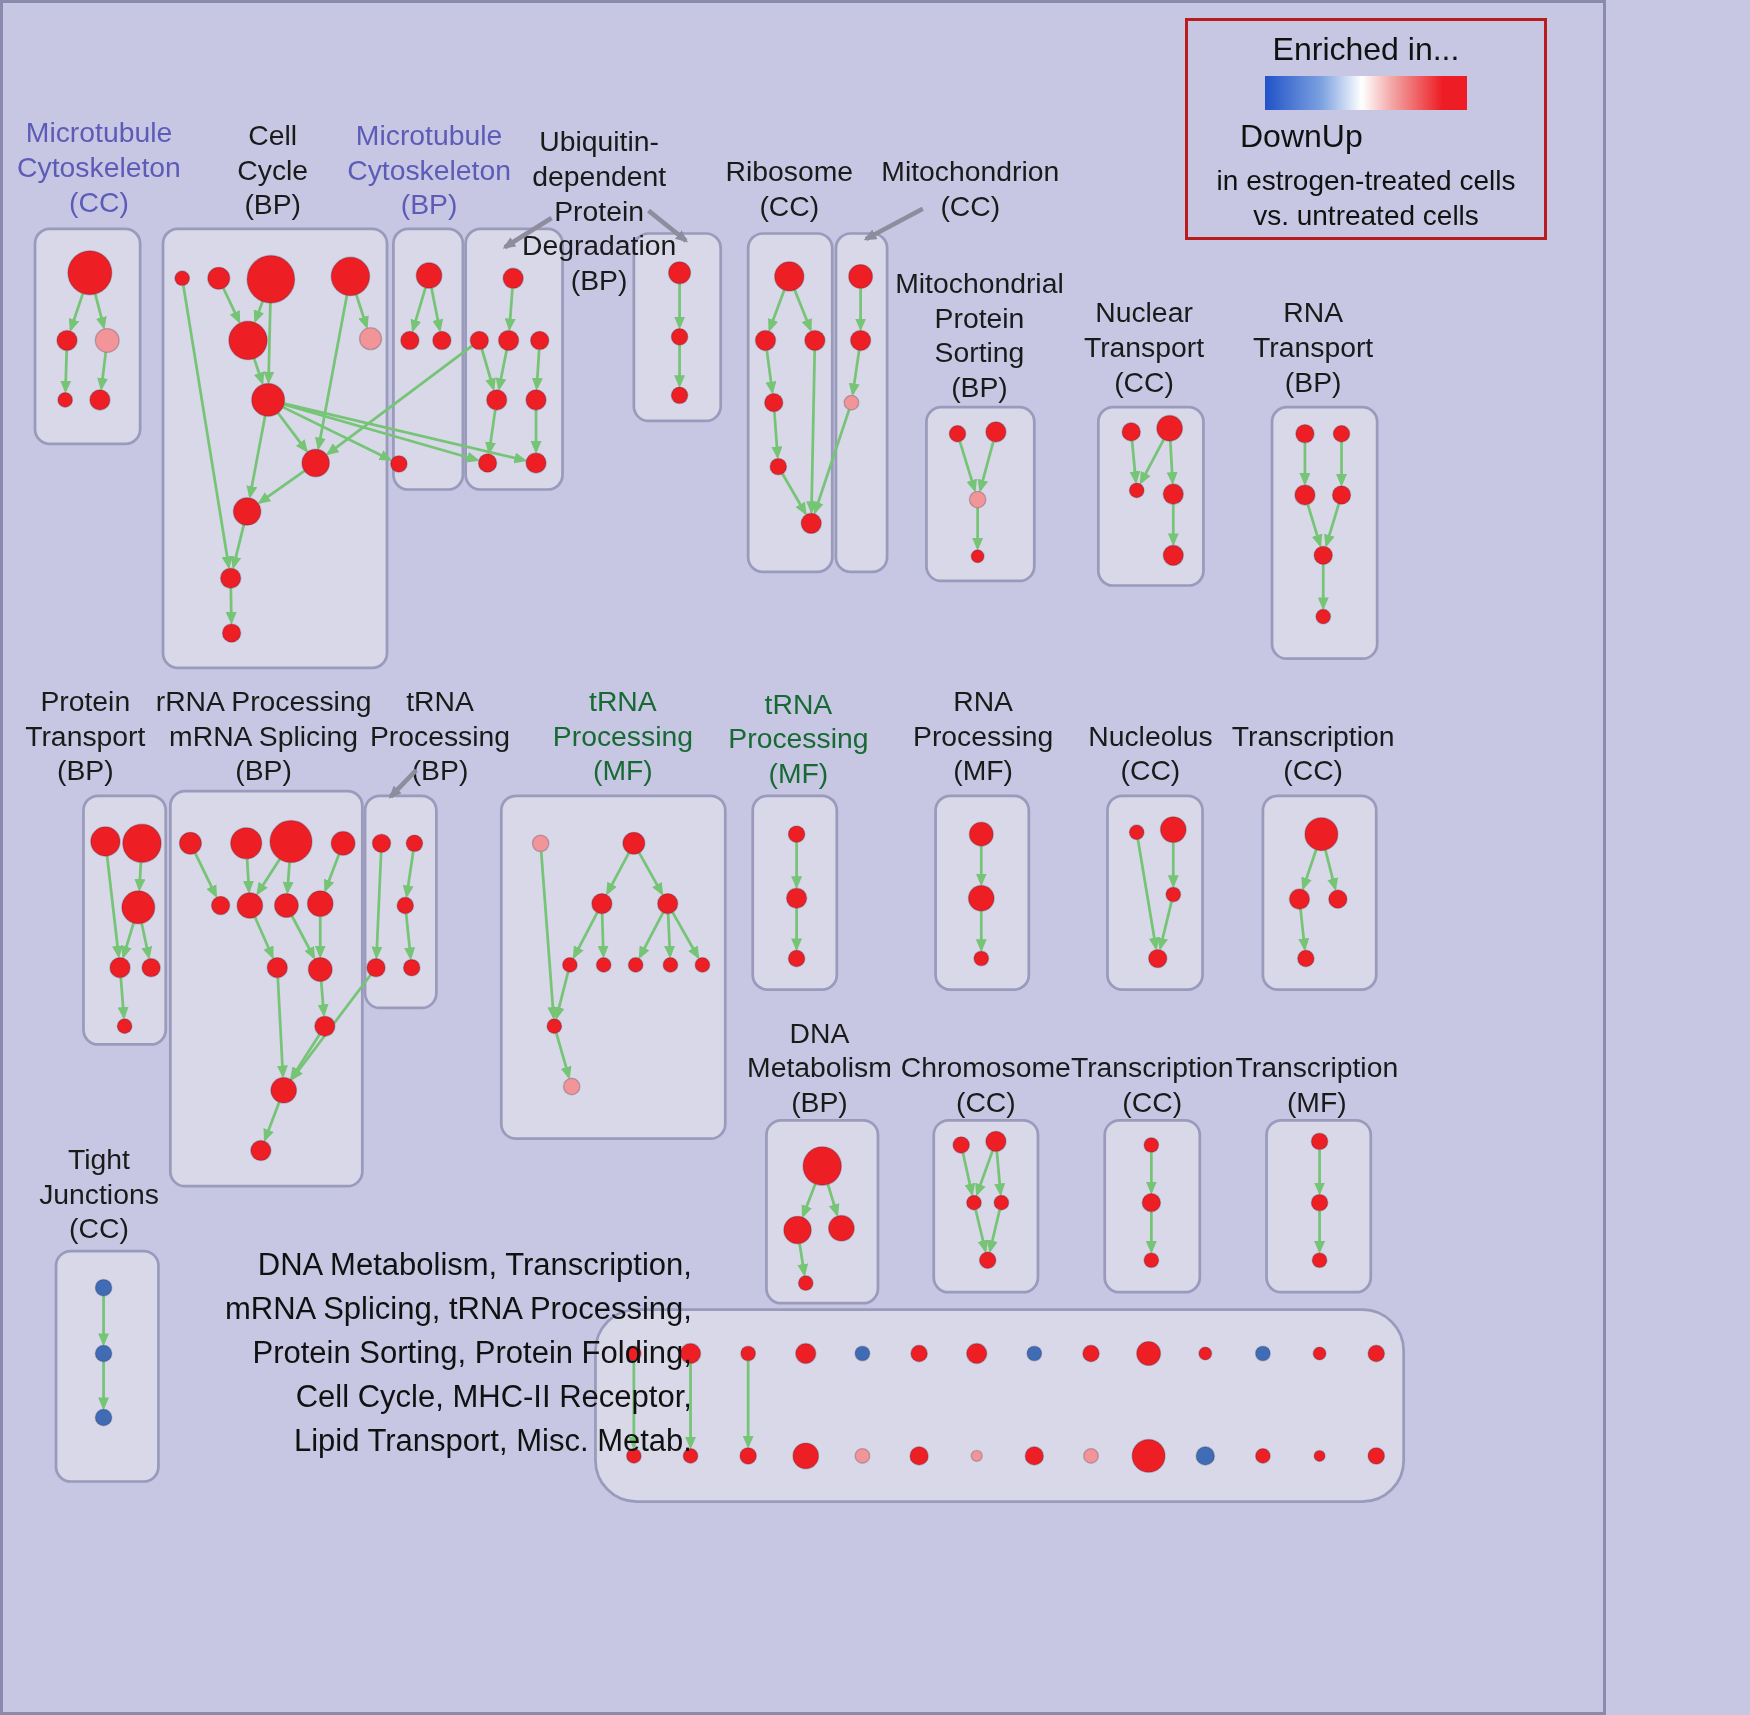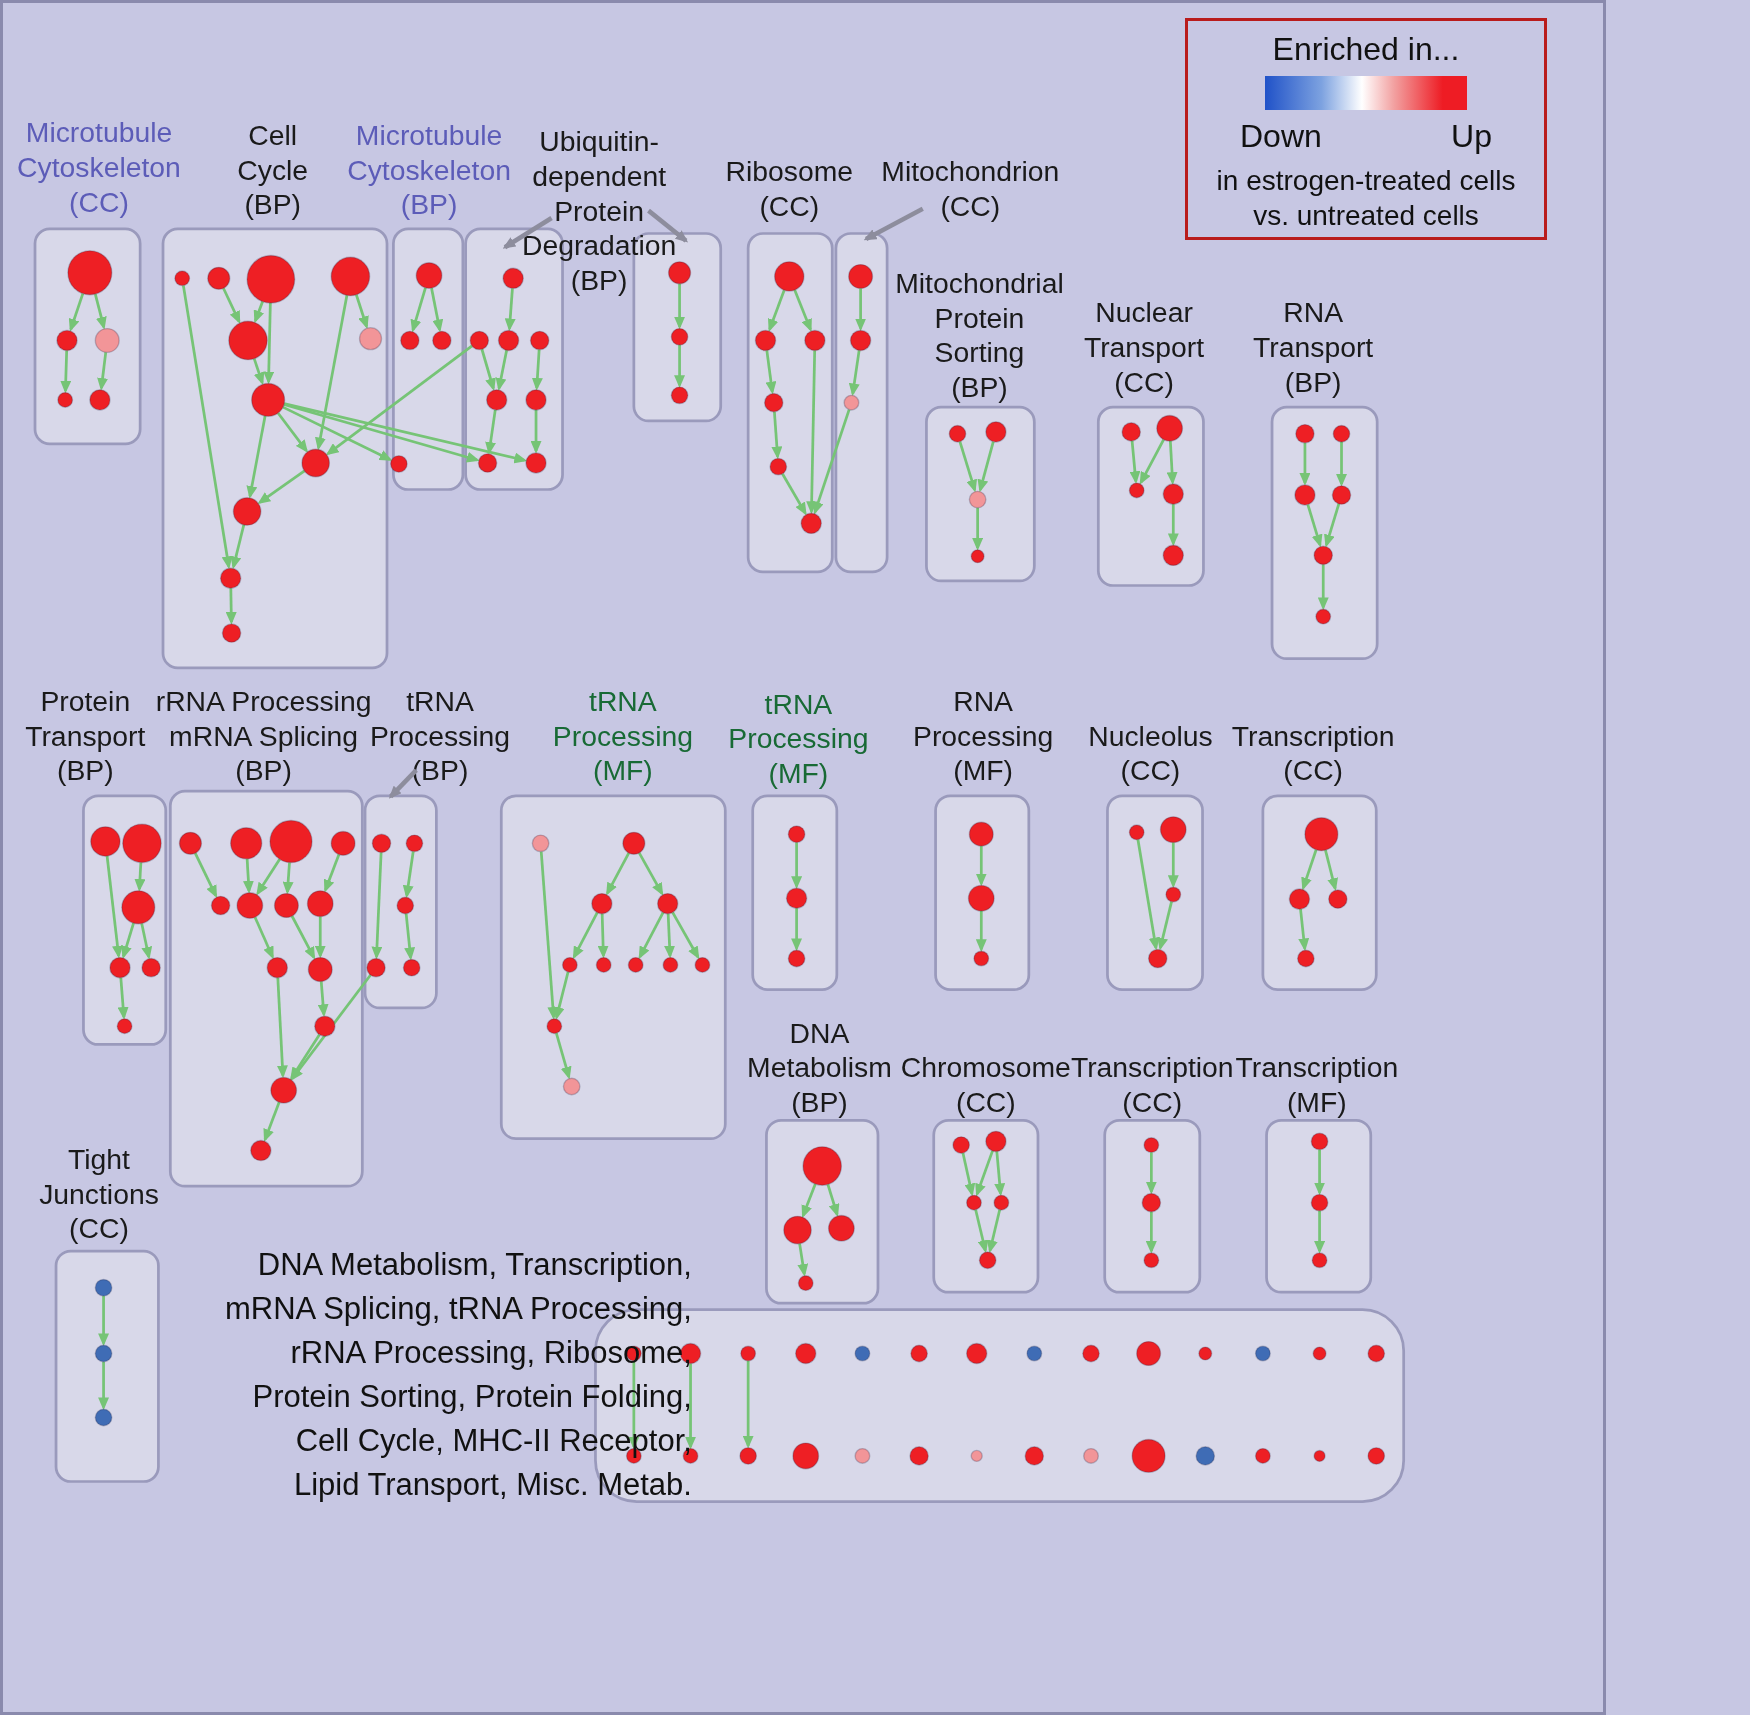--- a/index.html
+++ b/index.html
@@ -2,21 +2,21 @@
 <html><head>
 <meta charset="utf-8">
 <style>
   html,body{margin:0;padding:0;background:#c7c7e3;}
   .canvas{position:relative;width:1606px;height:1715px;background:#c7c7e3;border:3px solid #8a8aad;box-sizing:border-box;font-family:"Liberation Sans",sans-serif;overflow:hidden;}
   #diagram{position:absolute;left:0;top:0;width:100%;height:100%;font-family:"Liberation Sans",sans-serif;}
   .legend{position:absolute;left:1182px;top:15px;width:362px;height:222px;border:3px solid #b91c1c;box-sizing:border-box;text-align:center;color:#111;}
   .legend-title{font-size:32px;margin-top:10px;}
   .legend-gradient{width:202px;height:34px;margin:8px auto 0;
     background:linear-gradient(90deg,#2052c8 0%,#7da2e0 28%,#ffffff 48%,#f2a0a0 64%,#ee1c24 88%,#ee1c24 100%);}
-  .legend-ends{display:flex;justify-content:space-between;padding:0 52px;font-size:32px;margin-top:8px;}
+  .legend-ends{display:flex;justify-content:flex-start;padding:0 52px;font-size:32px;margin-top:8px;}
   .legend-caption{font-size:28px;line-height:35px;}
   .legend-caption.first{margin-top:8px;text-align:center;}
   .misc-text{position:absolute;left:222px;top:1240px;font-size:31px;line-height:44px;color:#111;text-align:right;}
 </style>
 </head>
 <body>
 
 <div class="canvas">
 
   <svg id="diagram" viewBox="0 0 1750 1715">
@@ -356,19 +356,18 @@
       <span>Down</span>
       <span>Up</span>
     </div>
     <div class="legend-caption first">in estrogen-treated cells</div>
     <div class="legend-caption">vs. untreated cells</div>
   </div>
 
   <div class="misc-text">
     <div>DNA Metabolism, Transcription,</div>
     <div>mRNA Splicing, tRNA Processing,</div>
-    <div>rRNA Processing, Ribosome,</div>
     <div>Protein Sorting, Protein Folding,</div>
     <div>Cell Cycle, MHC-II Receptor,</div>
     <div>Lipid Transport, Misc. Metab.</div>
   </div>
 
 </div>
 
 </body></html>

